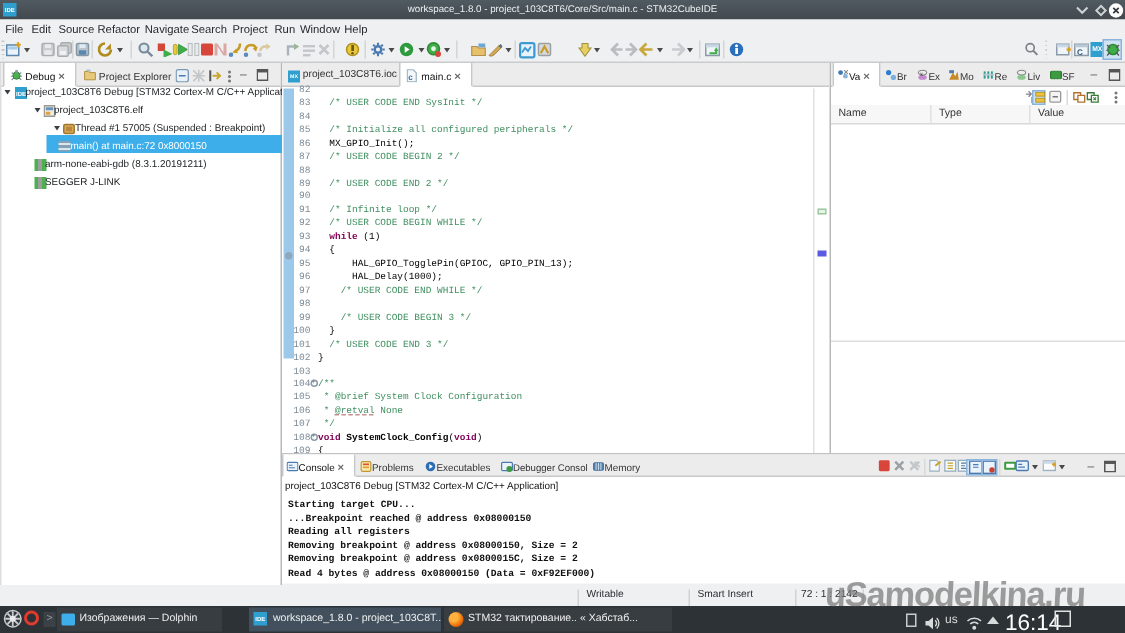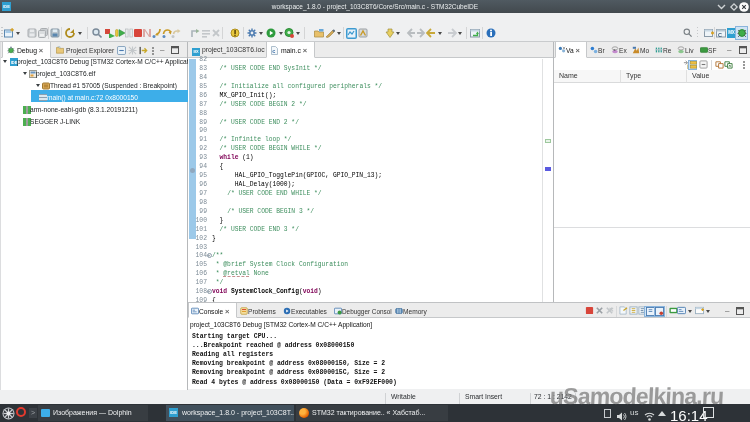--- a/index.html
+++ b/index.html
@@ -88,20 +88,32 @@
         <rect x="2.8" y="2.8" width="4.4" height="4.4" fill="none" stroke="#cfd3d5" stroke-width="1.3" transform="rotate(45 5 5)"></rect>
       </svg>
     </div>
   <div class="abs" style="left:739px;top:1.5px;">
       <svg width="10" height="10" viewBox="0 0 10 10" style="display:block;">
         <circle cx="5" cy="5" r="4.8" fill="#fcfcfc"></circle>
         <path d="M3.2 3.2 L6.8 6.8 M6.8 3.2 L3.2 6.8" stroke="#31363b" stroke-width="1.1"></path>
       </svg>
     </div>
 
+  <div class="abs" id="menubar">
+    <span style="left:3.5px;">File</span>
+      <span style="left:21px;">Edit</span>
+      <span style="left:39px;">Source</span>
+      <span style="left:65px;">Refactor</span>
+      <span style="left:96.5px;">Navigate</span>
+      <span style="left:127.5px;">Search</span>
+      <span style="left:155px;">Project</span>
+      <span style="left:183px;">Run</span>
+      <span style="left:200px;">Window</span>
+      <span style="left:229.5px;">Help</span>
+  </div>
 
   <div class="abs" id="toolbar"></div>
   <div id="toolbaricons">
       <div class="abs" style="left:1px;top:27px;width:2px;height:12px;background:repeating-linear-gradient(#c7c9cb 0 1px,#eff0f1 1px 3px);"></div>
       <div class="ti" style="left:4px;">
         <svg width="10" height="10" viewBox="0 0 10 10">
           <rect x="0.5" y="2" width="8" height="7" fill="#eaf3fa" stroke="#5a87b0" stroke-width="1"></rect>
           <rect x="1.5" y="3" width="6" height="2" fill="#a8cbe8"></rect>
           <path d="M6 0 L8 0 L8 2 L10 2 L10 4 L8 4 L8 6 L6 6 L6 4 L4 4 L4 2 L6 2 Z" fill="#d8a020" transform="scale(0.6) translate(6.5,0)"></path>
         </svg>

